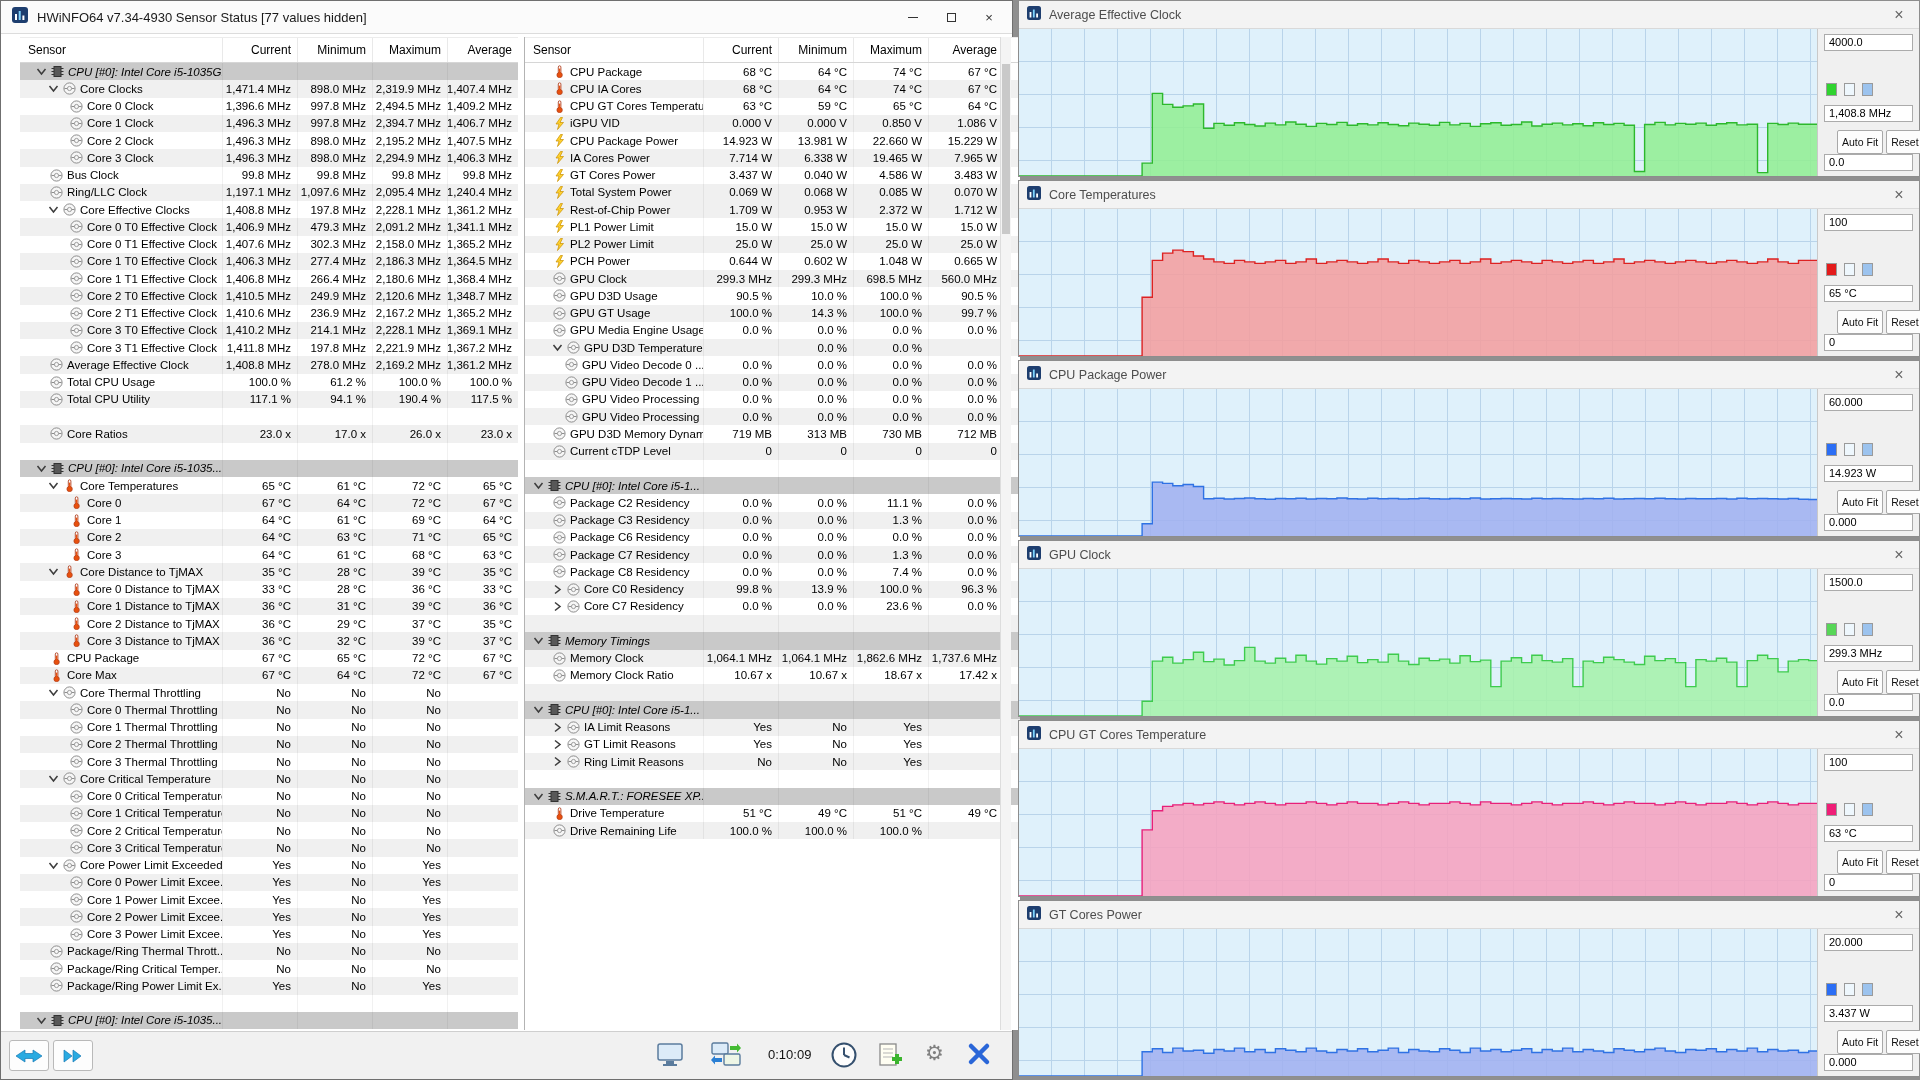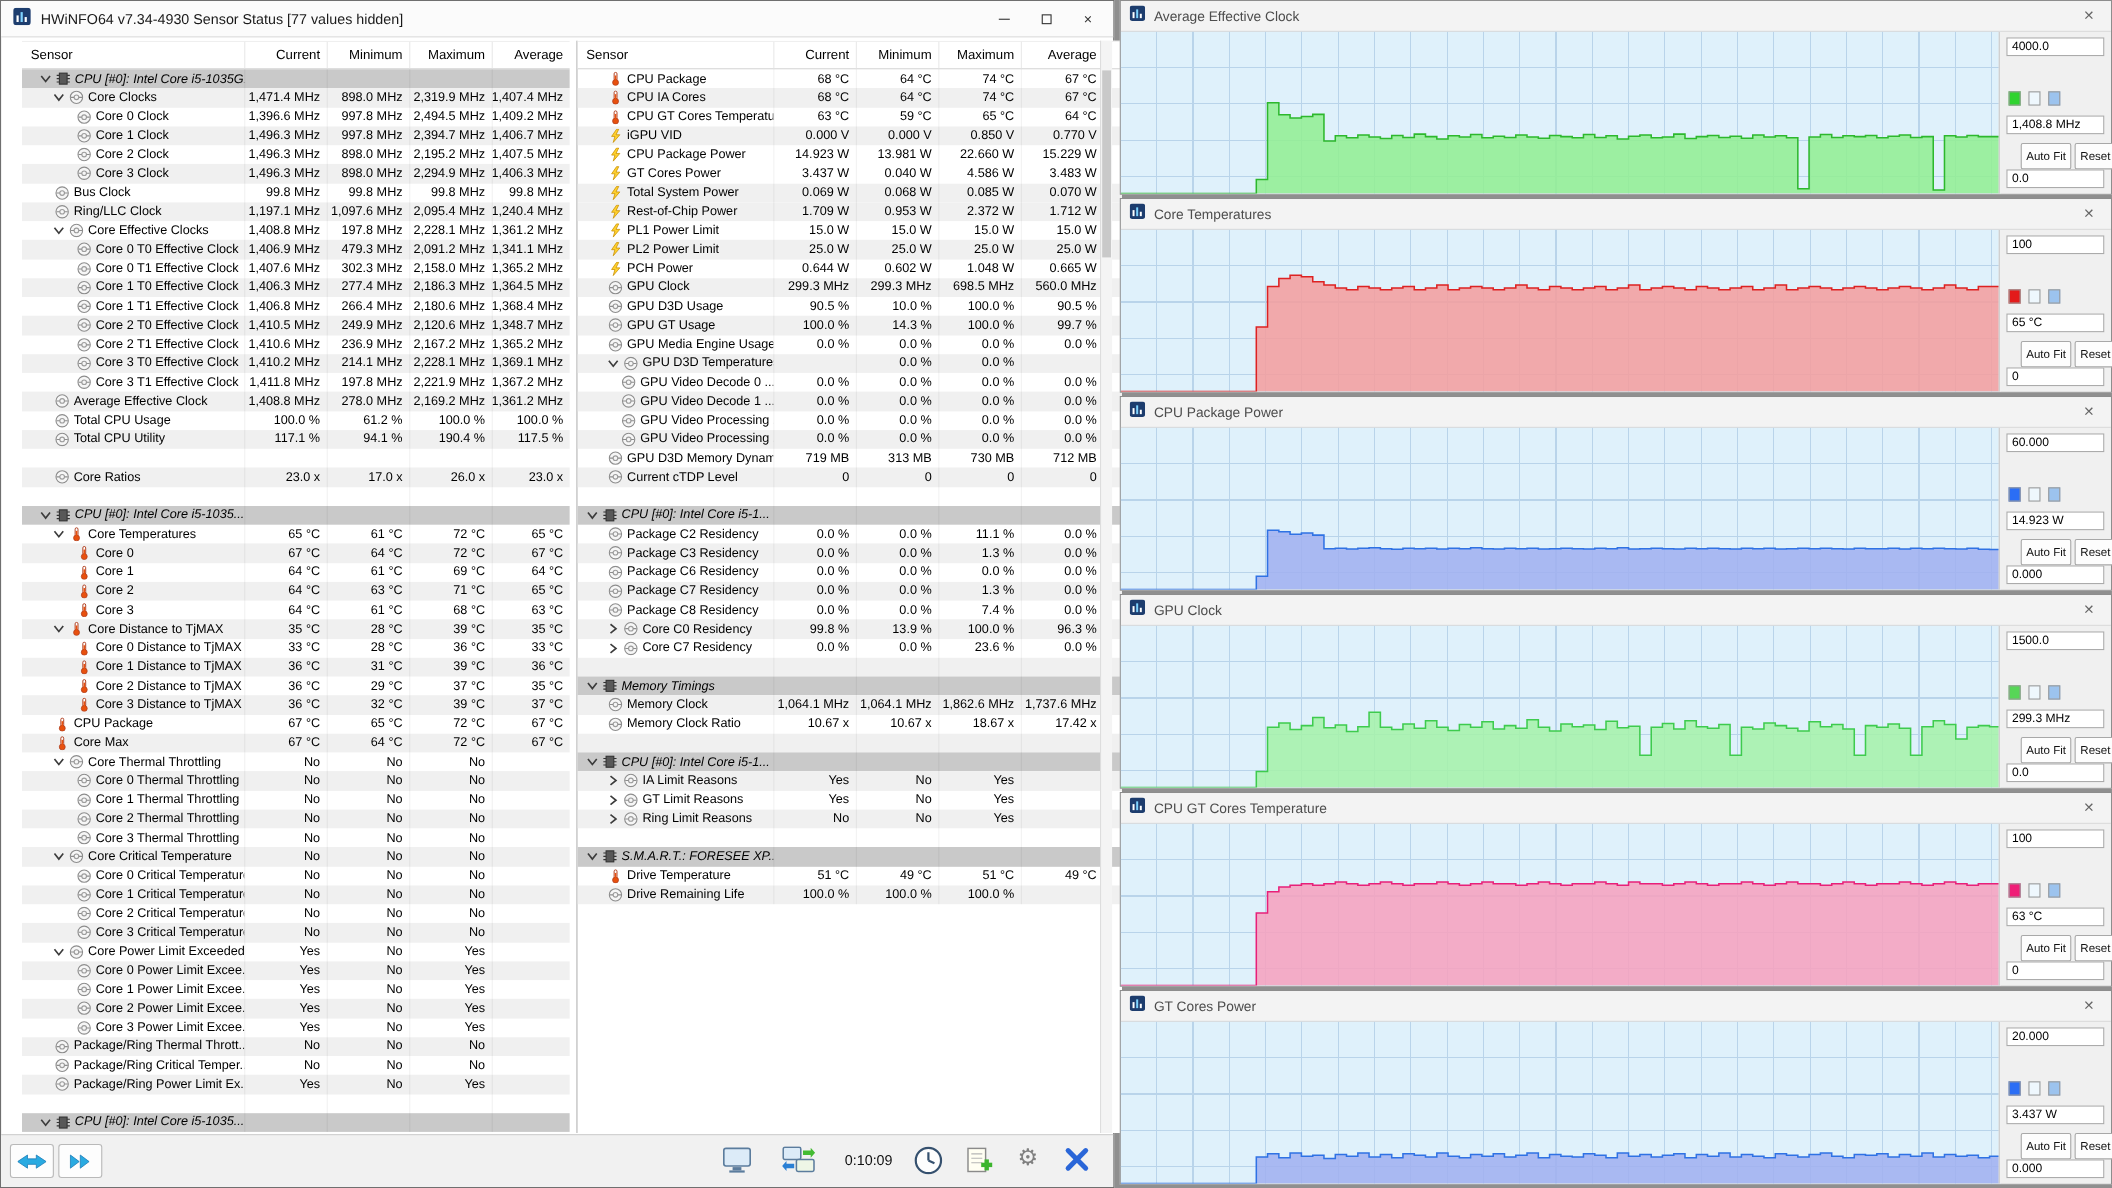--- a/index.html
+++ b/index.html
@@ -1204,37 +1204,53 @@
             <span class="ic">
               <svg width="13" height="13">
                 <polygon points="7.5,0.5 3,7 6,7 4.5,12.5 10.5,5.5 7,5.5 9.5,0.5" fill="#ffd12e" stroke="#c98f00" stroke-width="0.7"></polygon>
               </svg>
             </span>
             <span class="nm">iGPU VID</span>
           </div>
           <div class="cell">0.000 V</div>
           <div class="cell">0.000 V</div>
           <div class="cell">0.850 V</div>
-          <div class="cell">0.770 V</div>
+          <div class="cell">1.086 V</div>
           <div class="cell"></div>
         </div>
         <div class="srow">
           <div class="ncell">
             <span class="sp" style="width:28px"></span>
             <span class="ic">
               <svg width="13" height="13">
                 <polygon points="7.5,0.5 3,7 6,7 4.5,12.5 10.5,5.5 7,5.5 9.5,0.5" fill="#ffd12e" stroke="#c98f00" stroke-width="0.7"></polygon>
               </svg>
             </span>
             <span class="nm">CPU Package Power</span>
           </div>
           <div class="cell">14.923 W</div>
           <div class="cell">13.981 W</div>
           <div class="cell">22.660 W</div>
           <div class="cell">15.229 W</div>
+          <div class="cell"></div>
+        </div>
+        <div class="srow alt">
+          <div class="ncell">
+            <span class="sp" style="width:28px"></span>
+            <span class="ic">
+              <svg width="13" height="13">
+                <polygon points="7.5,0.5 3,7 6,7 4.5,12.5 10.5,5.5 7,5.5 9.5,0.5" fill="#ffd12e" stroke="#c98f00" stroke-width="0.7"></polygon>
+              </svg>
+            </span>
+            <span class="nm">IA Cores Power</span>
+          </div>
+          <div class="cell">7.714 W</div>
+          <div class="cell">6.338 W</div>
+          <div class="cell">19.465 W</div>
+          <div class="cell">7.965 W</div>
           <div class="cell"></div>
         </div>
         <div class="srow">
           <div class="ncell">
             <span class="sp" style="width:28px"></span>
             <span class="ic">
               <svg width="13" height="13">
                 <polygon points="7.5,0.5 3,7 6,7 4.5,12.5 10.5,5.5 7,5.5 9.5,0.5" fill="#ffd12e" stroke="#c98f00" stroke-width="0.7"></polygon>
               </svg>
             </span>

